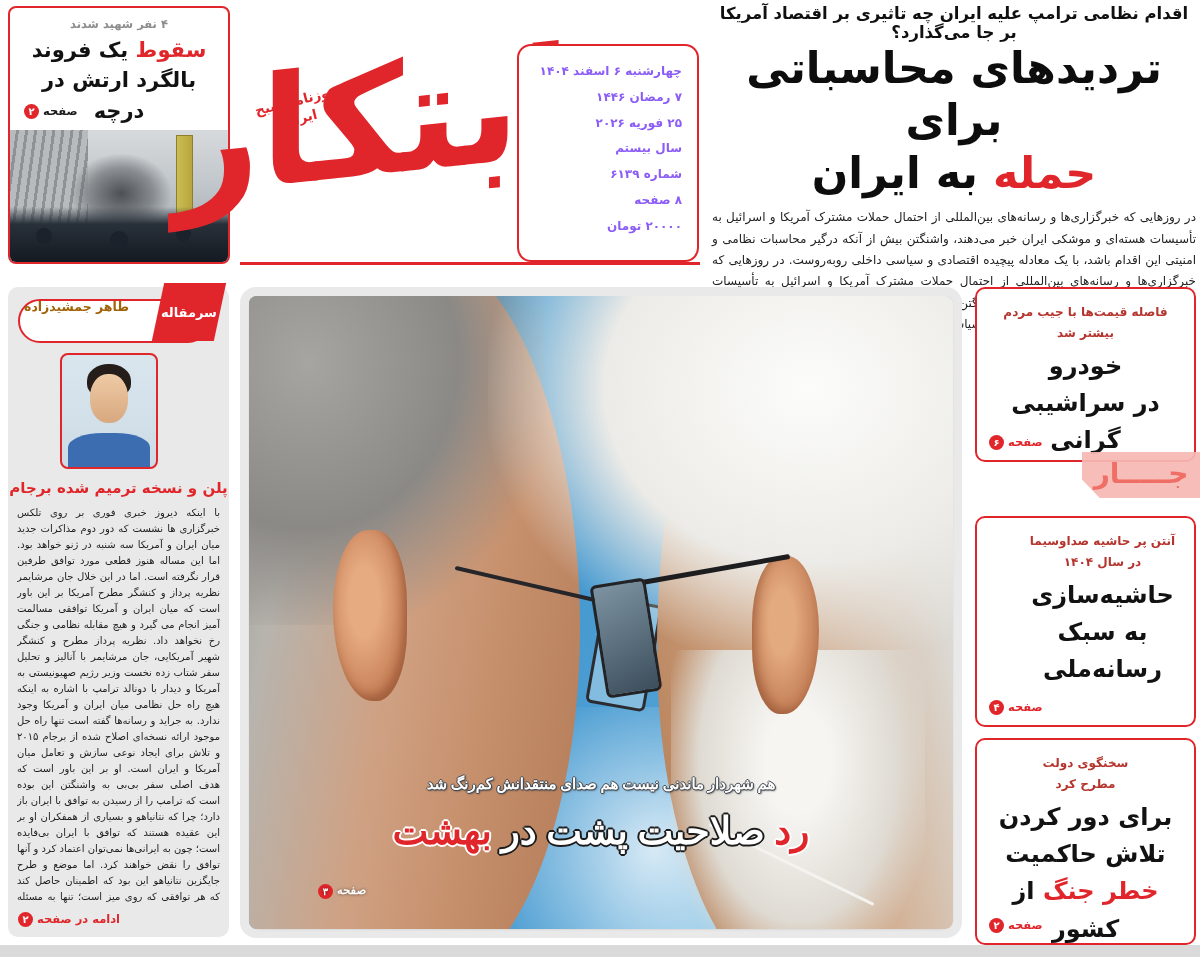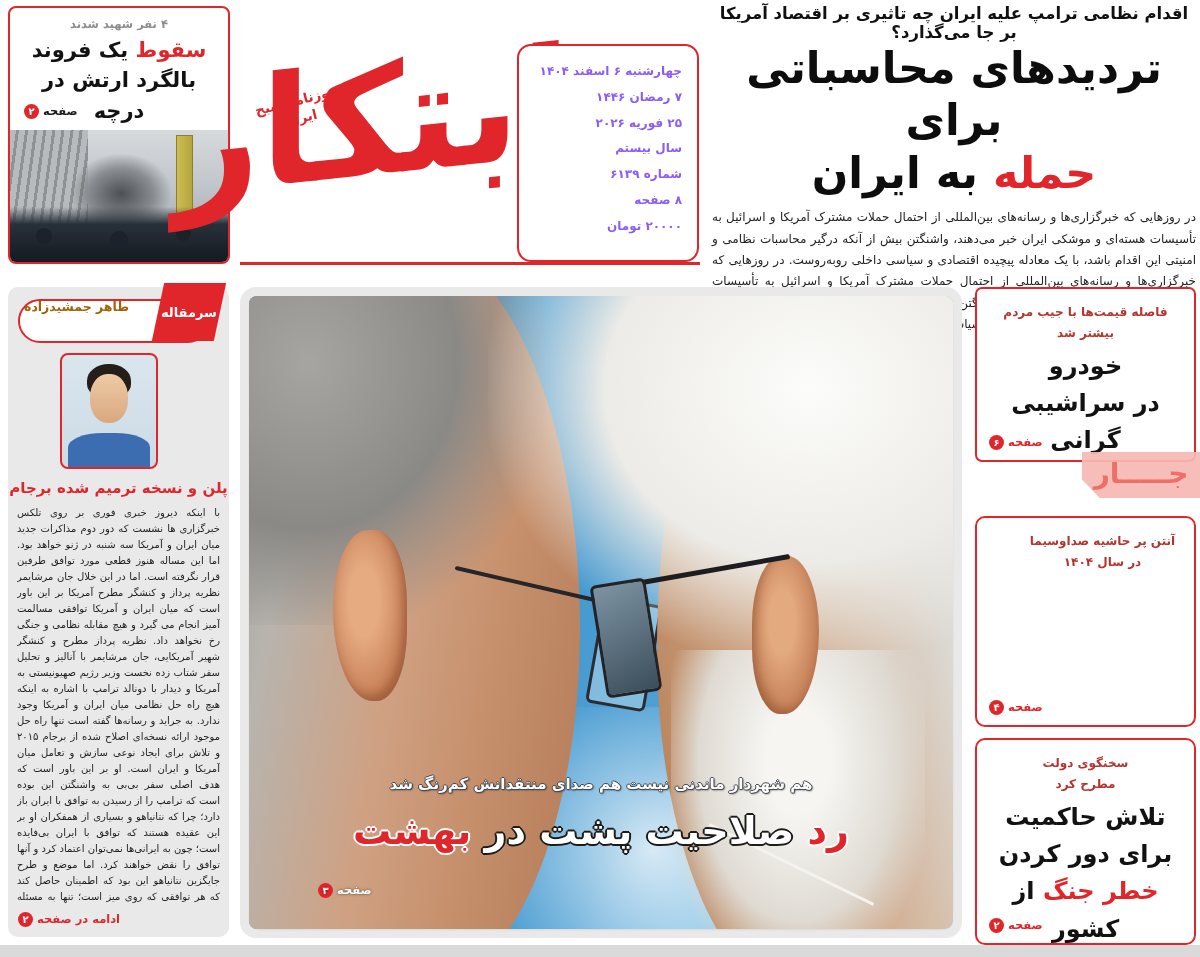--- a/index.html
+++ b/index.html
@@ -64,21 +64,21 @@
               border-radius:8px; overflow:hidden; background:linear-gradient(#d9e6ee,#cddbe6); }
   .p-hair { position:absolute; top:8%; left:27%; width:46%; height:30%; background:#241d1a; border-radius:50% 50% 42% 42%; }
   .p-face { position:absolute; top:17%; left:30%; width:40%; height:44%; background:linear-gradient(#eecaa5,#d8a87f); border-radius:46%; }
   .p-shirt { position:absolute; bottom:0; left:6%; width:88%; height:30%; background:#3c6db0; border-radius:42% 42% 0 0; }
   .edit-title { position:absolute; left:0; right:0; top:192px; text-align:center; color:#e0262b; font-size:15px; font-weight:900; }
   .edit-body { position:absolute; left:9px; right:9px; top:218px; bottom:34px; overflow:hidden;
                font-size:10px; line-height:1.6; text-align:justify; color:#1d1d1d; }
   .edit-ref { position:absolute; left:10px; bottom:10px; }
 
   
-  .photo-box { position:absolute; left:240px; top:287px; width:722px; height:651px; background:#e9e9e9; border-radius:16px; }
+  .photo-box { position:absolute; left:240px; top:287px; width:722px; height:651px; background:#e9e9e9; border-radius:16px;font-family:Liberation Serif, serif; }
   .photo-frame { position:absolute; left:10px; right:10px; top:10px; bottom:10px; background:#fff; border-radius:12px;
                  box-shadow:0 1px 3px rgba(0,0,0,.15); }
   .photo { position:absolute; left:9px; right:9px; top:9px; bottom:9px; border-radius:8px; overflow:hidden;
            background:linear-gradient(115deg,#72b9e2 0%,#4498cf 42%,#4fa0d4 62%,#a8d8ef 88%,#e8f5fb 100%); }
   .sky-glow { position:absolute; right:-8%; top:-12%; width:55%; height:55%;
               background:radial-gradient(circle, rgba(255,255,255,.9) 0%, rgba(255,255,255,0) 65%); }
   .sky-glow2 { position:absolute; left:30%; bottom:-10%; width:55%; height:45%;
                background:radial-gradient(circle, rgba(255,255,255,.75) 0%, rgba(255,255,255,0) 70%); }
   .head-left { position:absolute; left:-5%; top:-9%; width:52%; height:118%;
                background:linear-gradient(100deg,#8f8e8c 0%,#b7b4ae 24%,#cfa183 50%,#c68f6b 72%,#b27a58 100%);
@@ -114,21 +114,21 @@
                    text-shadow:-1px 0 #454b52,1px 0 #454b52,0 -1px #454b52,0 1px #454b52,1px 1px 2px #30353b; }
   .photo-headline { position:absolute; left:0; right:0; top:522px; text-align:center; font-size:38px; font-weight:900;
                     letter-spacing:-1px; white-space:nowrap; }
   .ow { color:#fff; text-shadow:-2px 0 #1c1c1c,2px 0 #1c1c1c,0 -2px #1c1c1c,0 2px #1c1c1c,-1px -1px #1c1c1c,1px 1px #1c1c1c,1px -1px #1c1c1c,-1px 1px #1c1c1c; }
   .or { color:#e0262b; text-shadow:-2px 0 #fff,2px 0 #fff,0 -2px #fff,0 2px #fff,-1px -1px #fff,1px 1px #fff,1px -1px #fff,-1px 1px #fff; }
   .photo-ref { position:absolute; left:78px; top:596px; color:#fff; font-weight:bold; font-size:11.5px;
                text-shadow:0 0 3px rgba(0,0,0,.6); }
 
   
   .rbox { position:absolute; left:975px; width:221px; background:#fff; border:2px solid #e0262b; border-radius:10px; text-align:center; }
-  .rbox-1 { top:287px; height:175px;border-radius:7px; }
+  .rbox-1 { top:287px; height:175px; }
   .rbox-2 { top:516px; height:211px;padding-left:34px; }
   .rbox-3 { top:738px; height:207px; }
   .rbox-kicker { margin-top:13px; color:#b5352e; font-size:12px; font-weight:bold; line-height:1.75; }
   .rbox-line { font-size:24px; font-weight:900; line-height:1.55; color:#121212; }
   .rbox-ref { position:absolute; left:12px; bottom:10px; }
   .rbox-head { margin-top:4px; }
 
   
   .wm-tab { position:absolute; left:1082px; top:452px; width:118px; height:46px; background:rgba(246,184,180,.93);
             clip-path:polygon(0 0,100% 0,100% 100%,15% 100%,0 60%);
@@ -222,28 +222,33 @@
     <div class="rbox-head">
       <div class="rbox-line">خودرو</div>
       <div class="rbox-line">در سراشیبی</div>
       <div class="rbox-line red">گرانی</div>
     </div>
     <div class="rbox-ref pgref"><span>صفحه</span><span class="pgc">۶</span></div>
   </div>
 
   <div class="rbox rbox-2">
     <div class="rbox-kicker"><span>آنتن پر حاشیه صداوسیما</span><br><span>در سال ۱۴۰۴</span></div>
+    <div class="rbox-head">
+      <div class="rbox-line red">حاشیه‌سازی</div>
+      <div class="rbox-line">به سبک</div>
+      <div class="rbox-line">رسانه‌ملی</div>
+    </div>
     <div class="rbox-ref pgref"><span>صفحه</span><span class="pgc">۴</span></div>
   </div>
 
   <div class="rbox rbox-3">
     <div class="rbox-kicker"><span>سخنگوی دولت</span><br><span>مطرح کرد</span></div>
     <div class="rbox-head">
+      <div class="rbox-line">برای دور کردن</div>
       <div class="rbox-line">تلاش حاکمیت</div>
-      <div class="rbox-line">برای دور کردن</div>
       <div class="rbox-line"><span class="red">خطر جنگ</span> <span>از کشور</span></div>
     </div>
     <div class="rbox-ref pgref"><span>صفحه</span><span class="pgc">۲</span></div>
   </div>
 
   <div class="wm-tab">جـــــار</div>
 
   <div class="bottom-strip"></div>
 
 </div>

